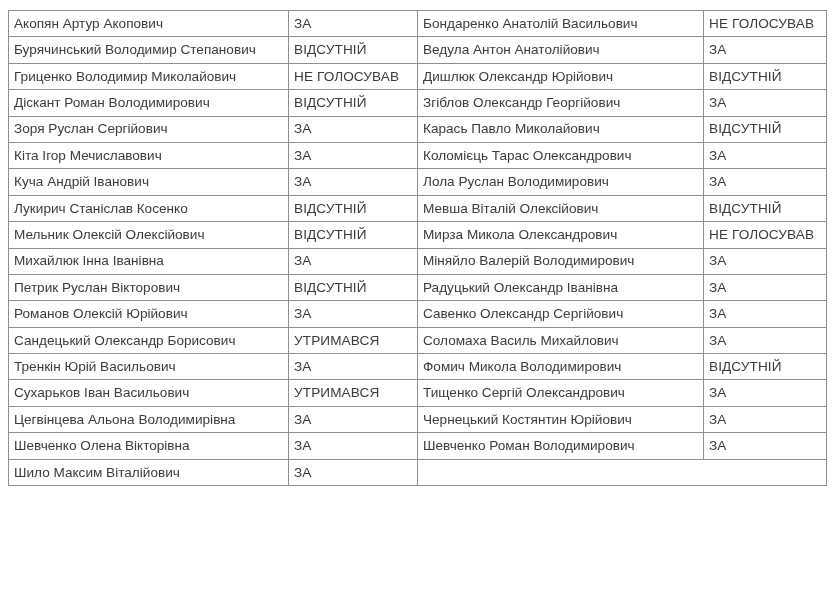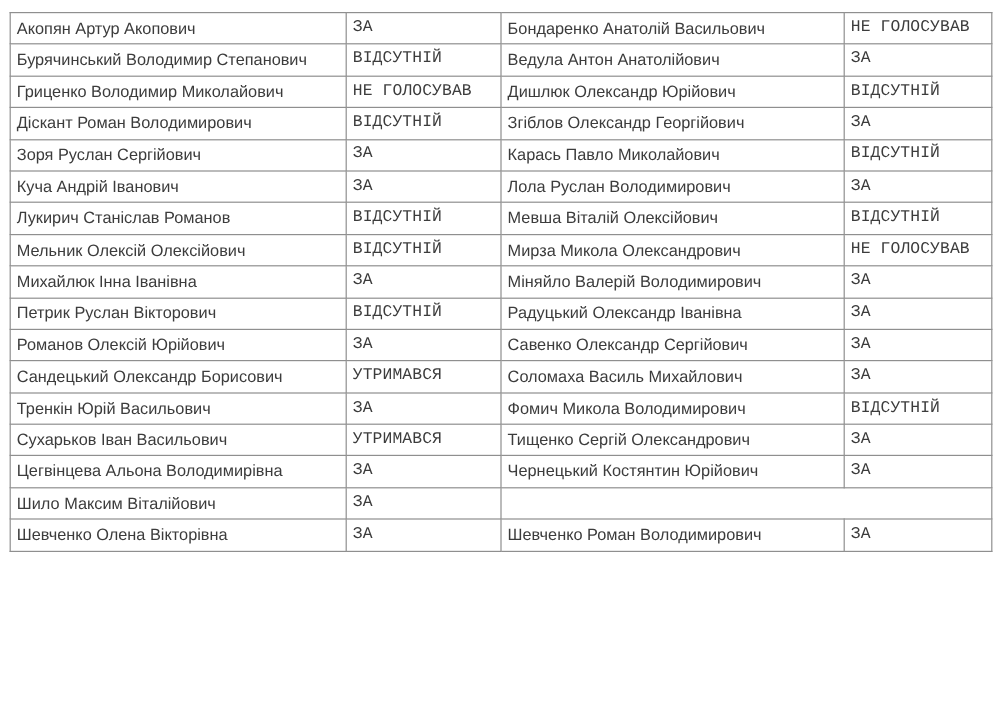--- a/index.html
+++ b/index.html
@@ -29,21 +29,20 @@
     font-size: 13.6px;
     line-height: 1;
     color: #3c3c3c;
     white-space: nowrap;
     overflow: hidden;
     vertical-align: middle;
     background: #ffffff;
   }
   td.vote-cell {
     letter-spacing: 0.1px;
-    font-family: Liberation Mono, monospace;
   }
 </style>
 </head>
 <body>
 
 <table class="vote-table">
   <colgroup>
     <col style="width:280px">
     <col style="width:129px">
     <col style="width:286px">
@@ -74,27 +73,33 @@
         <td class="name-cell">Згіблов Олександр Георгійович</td>
         <td class="vote-cell">ЗА</td>
       </tr>
       <tr>
         <td class="name-cell">Зоря Руслан Сергійович</td>
         <td class="vote-cell">ЗА</td>
         <td class="name-cell">Карась Павло Миколайович</td>
         <td class="vote-cell">ВІДСУТНІЙ</td>
       </tr>
       <tr>
+        <td class="name-cell">Кіта Ігор Мечиславович</td>
+        <td class="vote-cell">ЗА</td>
+        <td class="name-cell">Коломієць Тарас Олександрович</td>
+        <td class="vote-cell">ЗА</td>
+      </tr>
+      <tr>
         <td class="name-cell">Куча Андрій Іванович</td>
         <td class="vote-cell">ЗА</td>
         <td class="name-cell">Лола Руслан Володимирович</td>
         <td class="vote-cell">ЗА</td>
       </tr>
       <tr>
-        <td class="name-cell">Лукирич Станіслав Романов</td>
+        <td class="name-cell">Лукирич Станіслав Косенко</td>
         <td class="vote-cell">ВІДСУТНІЙ</td>
         <td class="name-cell">Мевша Віталій Олексійович</td>
         <td class="vote-cell">ВІДСУТНІЙ</td>
       </tr>
       <tr>
         <td class="name-cell">Мельник Олексій Олексійович</td>
         <td class="vote-cell">ВІДСУТНІЙ</td>
         <td class="name-cell">Мирза Микола Олександрович</td>
         <td class="vote-cell">НЕ ГОЛОСУВАВ</td>
       </tr>
@@ -134,24 +139,24 @@
         <td class="name-cell">Тищенко Сергій Олександрович</td>
         <td class="vote-cell">ЗА</td>
       </tr>
       <tr>
         <td class="name-cell">Цегвінцева Альона Володимирівна</td>
         <td class="vote-cell">ЗА</td>
         <td class="name-cell">Чернецький Костянтин Юрійович</td>
         <td class="vote-cell">ЗА</td>
       </tr>
       <tr>
-        <td class="name-cell">Шило Максим Віталійович</td>
-        <td class="vote-cell">ЗА</td>
-        <td class="name-cell" colspan="2"></td>
-      </tr>
-      <tr>
         <td class="name-cell">Шевченко Олена Вікторівна</td>
         <td class="vote-cell">ЗА</td>
         <td class="name-cell">Шевченко Роман Володимирович</td>
         <td class="vote-cell">ЗА</td>
       </tr>
+      <tr>
+        <td class="name-cell">Шило Максим Віталійович</td>
+        <td class="vote-cell">ЗА</td>
+        <td class="name-cell" colspan="2"></td>
+      </tr>
     </tbody>
 </table>
 
 </body></html>

